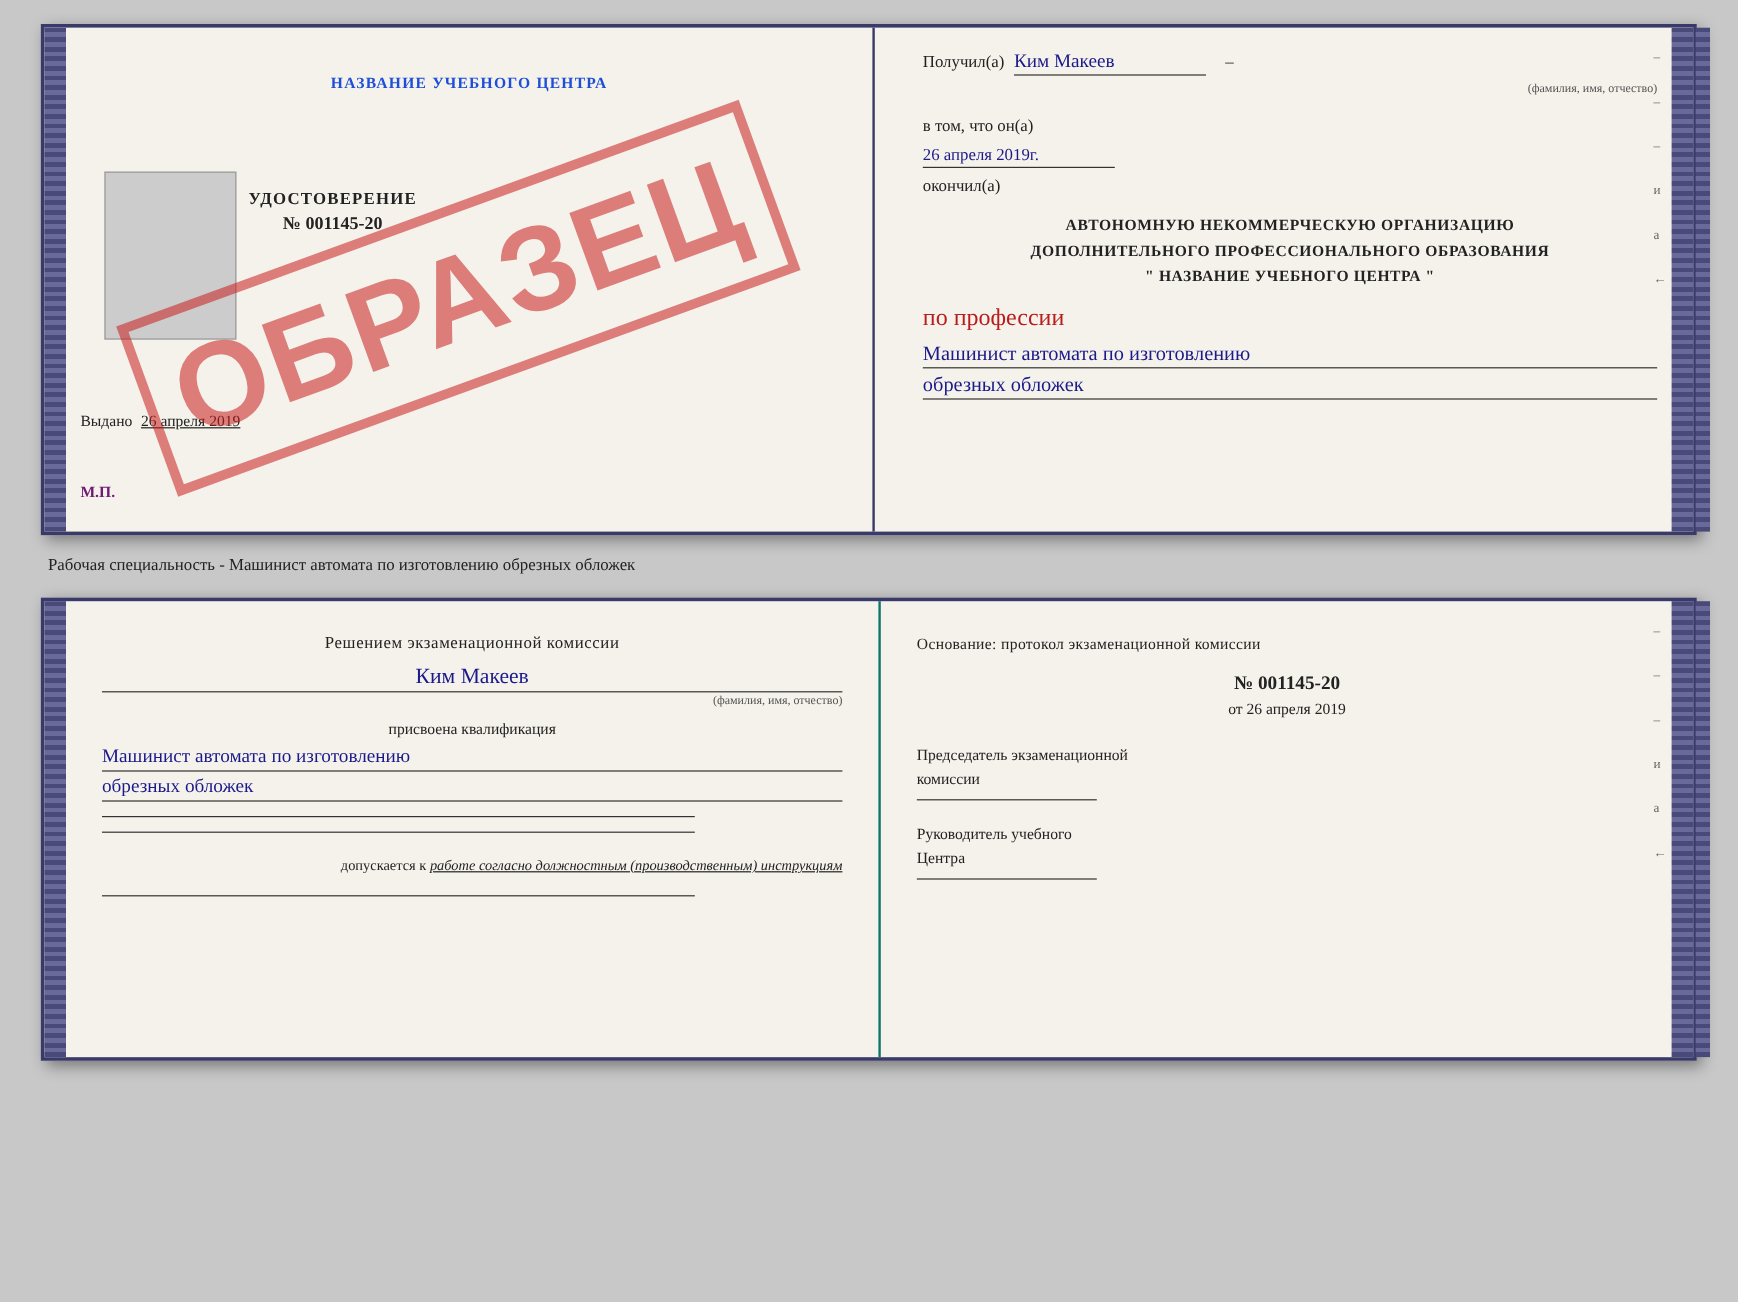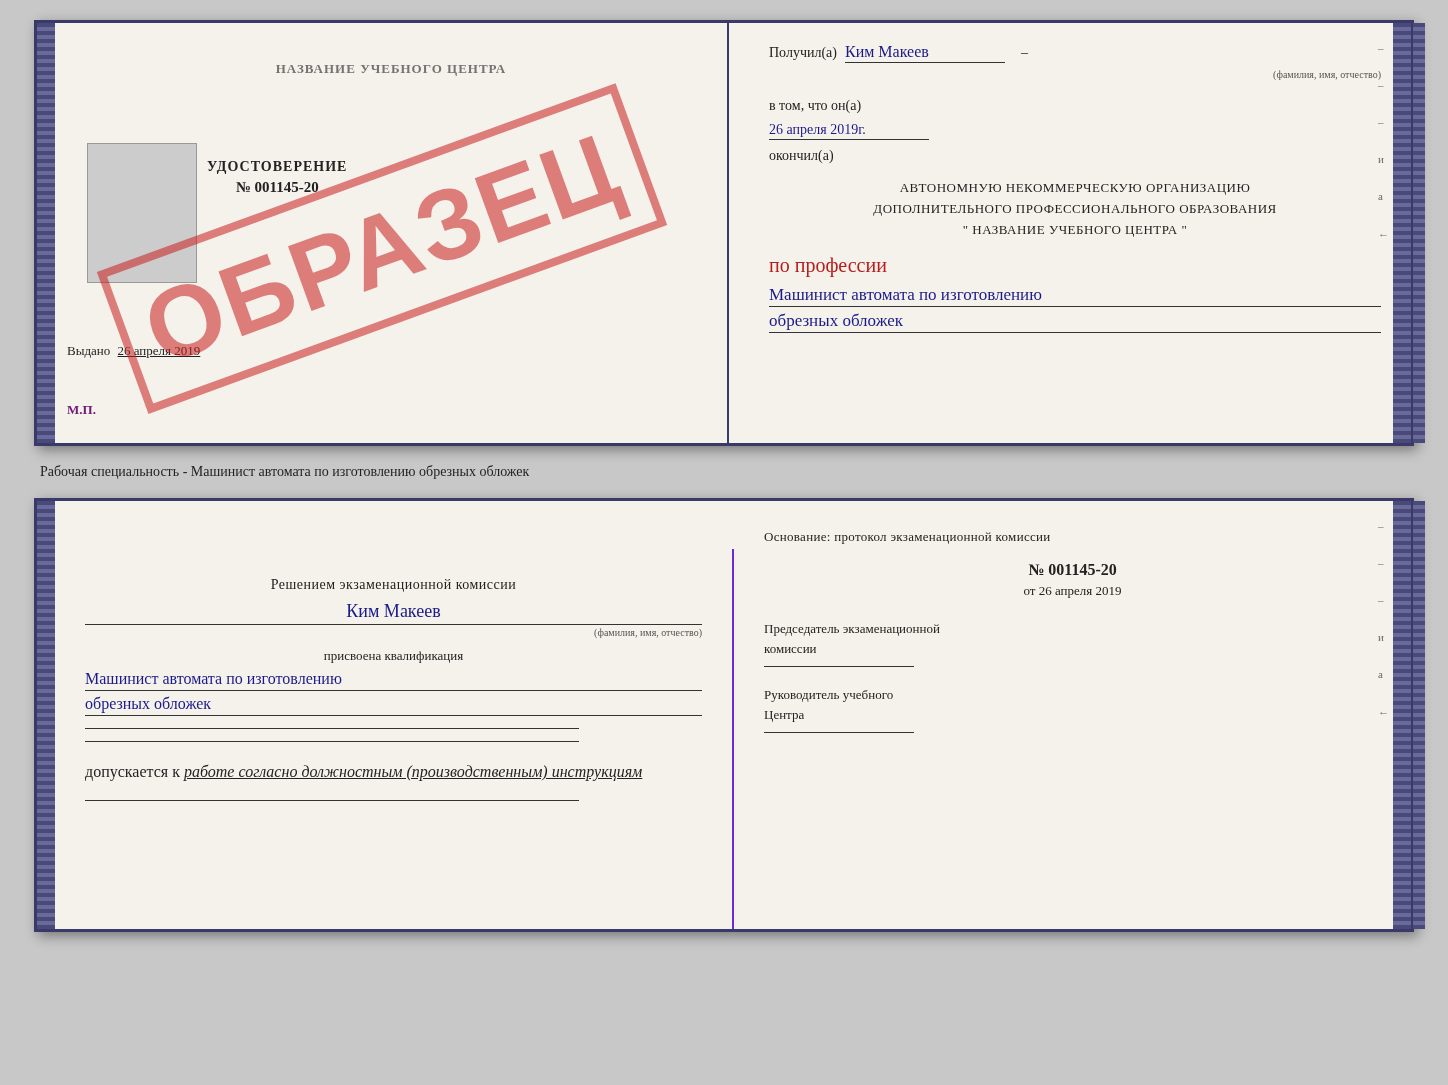--- a/index.html
+++ b/index.html
@@ -84,21 +84,21 @@
     }
 
     
     .cert-title {
       text-align: center;
       font-size: 13px;
       font-weight: bold;
       letter-spacing: 1px;
       margin-bottom: 20px;
       margin-top: 10px;
-      color: #737373;
+      color: #1d4ed8;
       text-transform: uppercase;
     }
 
     .photo-placeholder {
       width: 110px;
       height: 140px;
       background: #ccc;
       border: 1px solid #999;
       position: absolute;
       left: 50px;
@@ -215,21 +215,21 @@
       align-items: baseline;
       gap: 8px;
       margin: 18px 0 14px 0;
       font-size: 14px;
       color: #222;
       flex-direction: column;
     }
 
     .avtonom-block {
       font-size: 13px;
-      font-weight: normal;
+      font-weight: bold;
       text-align: center;
       letter-spacing: 0.5px;
       line-height: 1.6;
       color: #222;
       margin-bottom: 14px;
       text-transform: uppercase;
     }
 
     .po-professii {
       font-size: 20px;
@@ -256,22 +256,21 @@
     }
 
     .bottom-half {
       flex: 1;
       padding: 28px 30px 24px 30px;
       position: relative;
       min-height: 380px;
     }
 
     .bottom-half.left {
-      border-right: 2px solid #6d28d9;
-      margin-top: 48px;
+      border-right: 2px solid #0f766e;
     }
 
     .resheniem-text {
       font-size: 14px;
       color: #222;
       text-align: center;
       letter-spacing: 0.5px;
       margin-bottom: 8px;
     }
 
@@ -297,24 +296,25 @@
       font-size: 16px;
       color: #1a1a8a;
       text-align: left;
       border-bottom: 1px solid #333;
       padding-bottom: 2px;
       display: block;
       margin-bottom: 4px;
     }
 
     .dopuskaetsya-text {
-      font-size: 16px;
+      font-size: 12px;
       color: #222;
       margin-top: 18px;
       line-height: 1.5;
+      text-align: right;
     }
 
     .italic-underline {
       font-style: italic;
       text-decoration: underline;
     }
 
     .blank-line {
       border-bottom: 1px solid #333;
       width: 80%;

